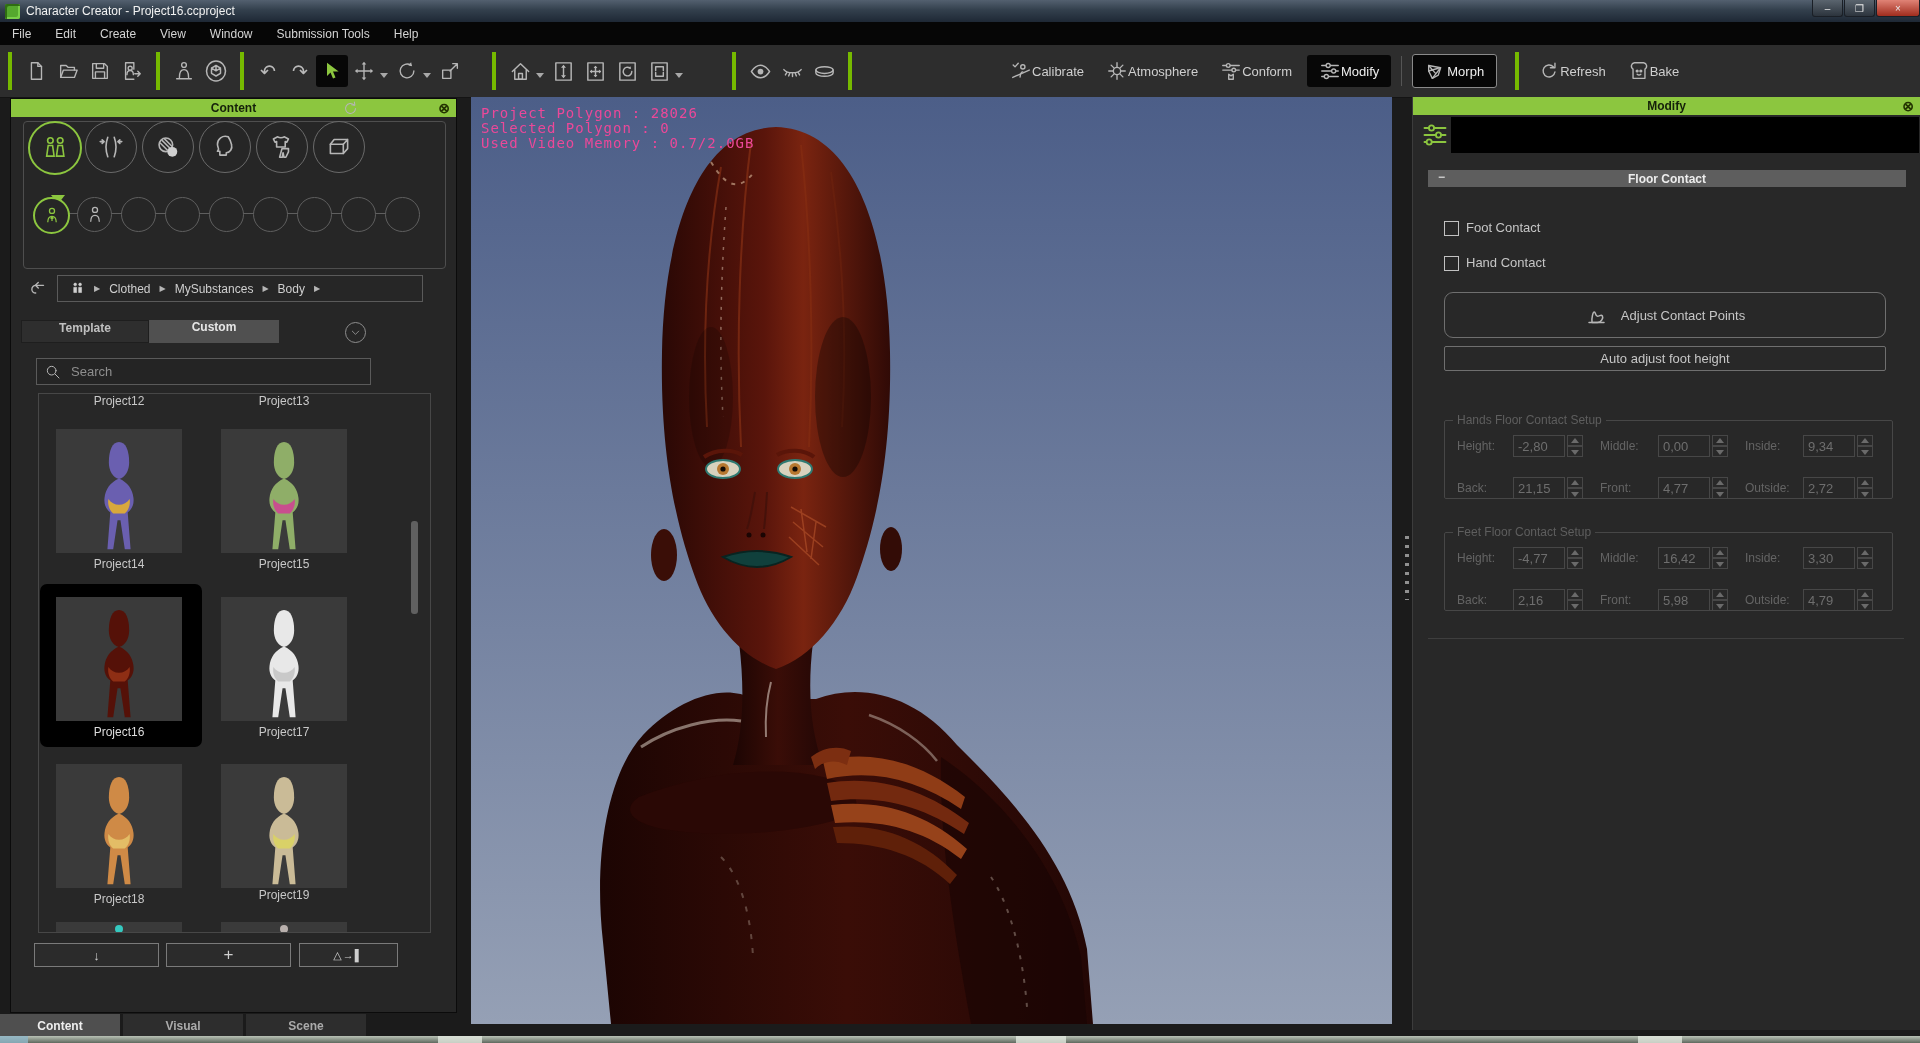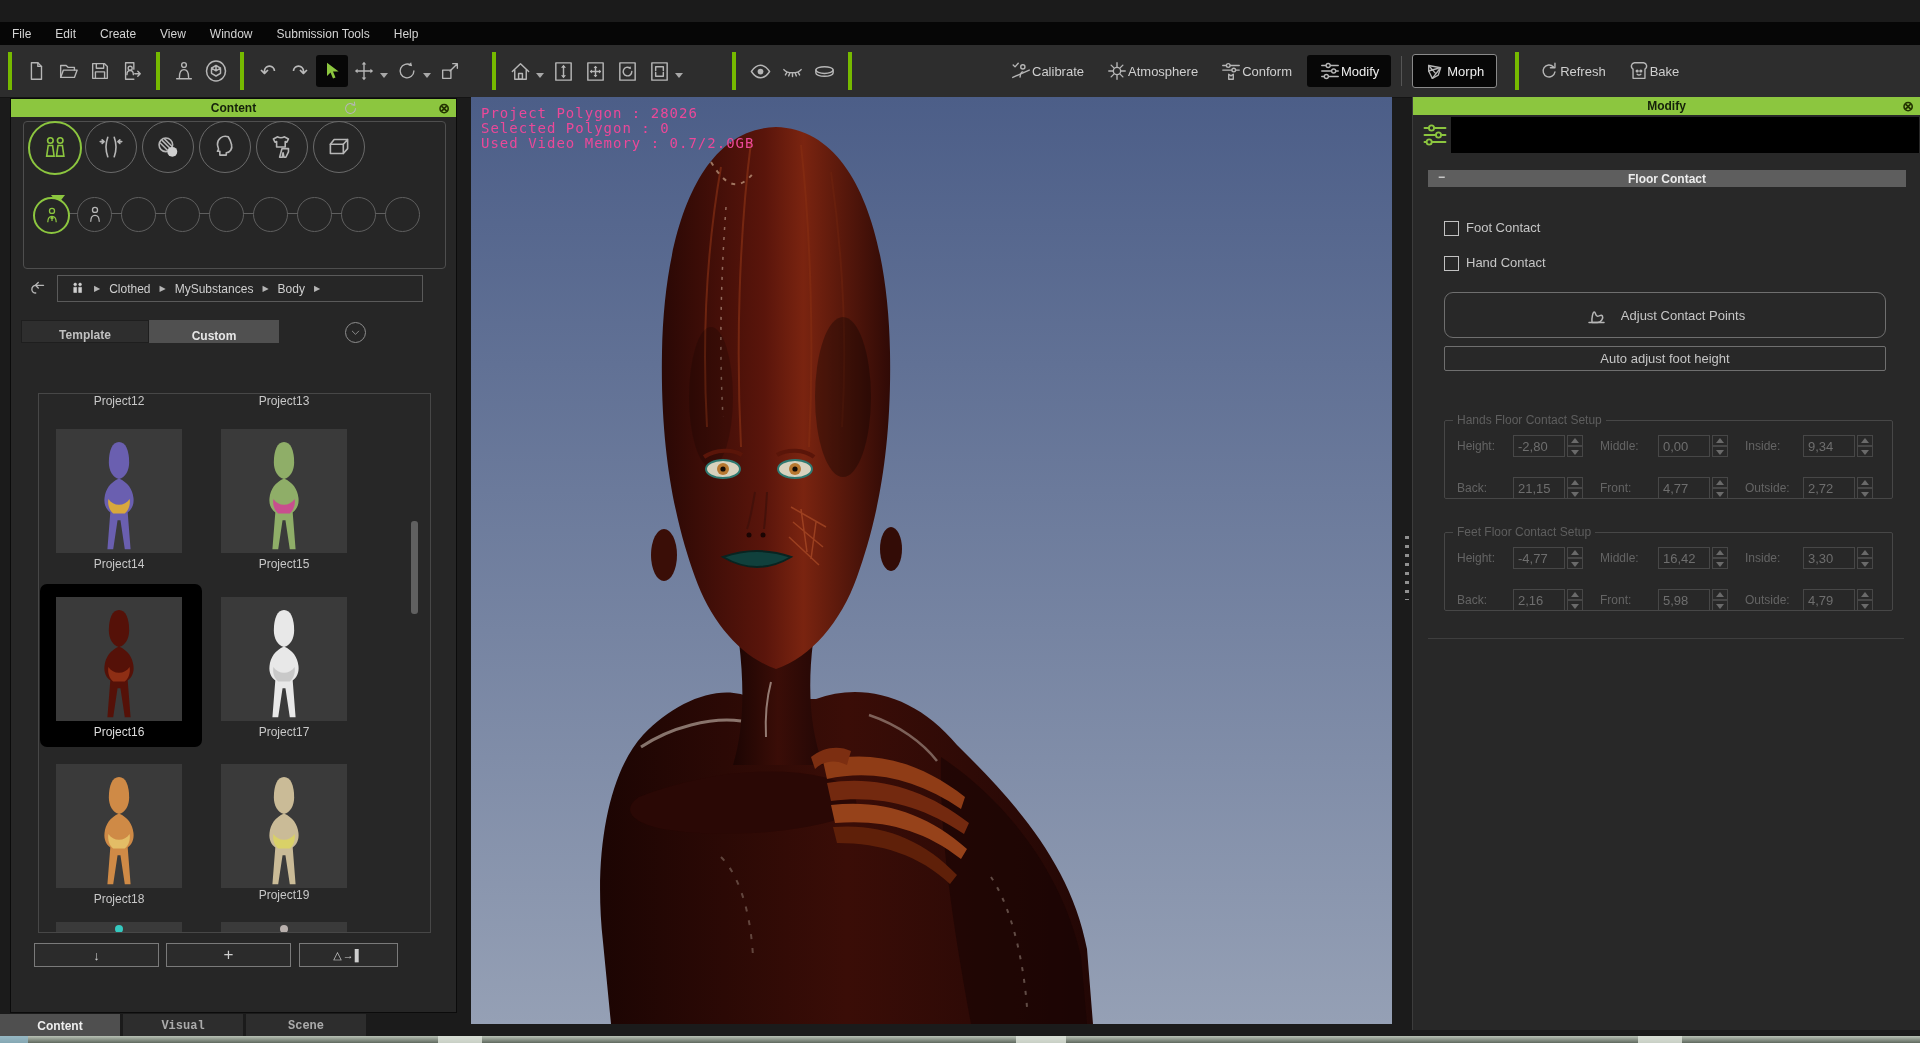--- a/index.html
+++ b/index.html
@@ -53,21 +53,21 @@
   .smc{width:33px;height:33px;border-radius:50%;border:1px solid #5f5f5f;position:absolute;top:98px;background:#262626;
     display:flex;align-items:center;justify-content:center;}
   .smc.sel{border:2px solid #8cc63f;}
   .sm-line{position:absolute;left:24px;top:114px;width:385px;height:1px;background:#5f5f5f;}
 
   .bc-back{left:16px;top:179px;width:22px;height:22px;}
   .bc-box{left:46px;top:176px;width:366px;height:27px;border:1px solid #5a5a5a;display:flex;align-items:center;
     color:#cfcfcf;font-size:12px;gap:9px;padding-left:12px;box-sizing:border-box;}
   .bc-arrow{color:#b5b5b5;font-size:8px;}
 
-  .tab{position:absolute;top:221px;height:23px;display:flex;align-items:flex-end;justify-content:center;
+  .tab{position:absolute;top:221px;height:23px;display:flex;align-items:flex-start;justify-content:center;
     font-size:12px;font-weight:bold;box-sizing:border-box;}
   .tab.inactive{background:#2e2e2e;border:1px solid #1e1e1e;color:#c0c0c0;}
   .tab.active{background:#505050;color:#e6e6e6;}
   .tab-exp{left:334px;top:223px;width:19px;height:19px;border:1px solid #8d8d8d;border-radius:50%;
     display:flex;align-items:center;justify-content:center;}
 
   .search{left:25px;top:259px;width:335px;height:27px;background:#242424;border:1px solid #5a5a5a;
     display:flex;align-items:center;box-sizing:border-box;padding-left:8px;gap:8px;}
   .search input{background:transparent;border:none;outline:none;color:#bdbdbd;font-size:13px;width:270px;
     font-family:"Liberation Sans",sans-serif;}
@@ -80,21 +80,21 @@
   .sliver{position:absolute;width:126px;height:12px;background:#3a3a3a;}
   .dot{position:absolute;width:8px;height:8px;border-radius:50%;top:3px;left:59px;}
   .sbar{position:absolute;left:372px;top:127px;width:7px;height:93px;background:#606060;border-radius:3px;}
 
   .bbtn{position:absolute;top:844px;height:24px;border:1px solid #7a7a7a;background:#2b2b2b;color:#cfcfcf;
     display:flex;align-items:center;justify-content:center;font-size:13px;box-sizing:border-box;}
 
   .btab{position:absolute;top:1014px;height:23px;width:120px;display:flex;align-items:center;justify-content:center;
     font-size:12px;font-weight:bold;}
   .btab.active{background:#4f4f4f;color:#efefef;}
-  .btab.inactive{background:#2d2d2d;color:#ababab;font-family:Liberation Mono, monospace;}
+  .btab.inactive{background:#2d2d2d;color:#ababab;}
 
   
   .vp{left:471px;top:97px;width:921px;height:927px;}
   .vp svg{display:block;}
   .stats{position:absolute;left:10px;top:9px;color:#ec4899;font-family:"DejaVu Sans Mono",monospace;
     font-size:14px;line-height:15px;letter-spacing:1px;white-space:pre;}
 
   
   .rp{left:1412px;top:97px;width:508px;height:933px;background:#282828;border-left:1px solid #3c3c3c;box-sizing:border-box;}
   .rp .panel-h{margin:0;}
@@ -128,20 +128,29 @@
 
   
   .taskbar{left:0;top:1036px;width:1920px;height:7px;background:linear-gradient(180deg,#b9c2b6,#5f695e);}
   .tseg{position:absolute;top:0;height:7px;background:#e2e9df;opacity:.8;}
 </style>
 </head>
 <body>
 
 <div class="win">
 
+  <div class="abs titlebar">
+    <div class="appicon"></div>
+    <span>Character Creator - Project16.ccproject</span>
+    <div class="winbtns">
+      <div class="wbtn">–</div>
+      <div class="wbtn">❐</div>
+      <div class="wbtn close">×</div>
+    </div>
+  </div>
 
   <div class="abs menubar">
     <span class="menu-item">File</span>
     <span class="menu-item">Edit</span>
     <span class="menu-item">Create</span>
     <span class="menu-item">View</span>
     <span class="menu-item">Window</span>
     <span class="menu-item">Submission Tools</span>
     <span class="menu-item">Help</span>
   </div>
@@ -440,20 +449,27 @@
       </div>
     <div class="tab active" style="left:138px;width:130px;">
         <span>Custom</span>
       </div>
     <div class="abs tab-exp">
       <svg width="11" height="11" viewBox="0 0 24 24" class="ic">
           <path d="M5 9l7 7 7-7"></path>
         </svg>
     </div>
 
+    <div class="abs search">
+      <svg class="ic" width="16" height="16" viewBox="0 0 24 24">
+          <circle cx="10" cy="10" r="6.5"></circle>
+          <path d="M15 15l6 6"></path>
+        </svg>
+      <input type="text" placeholder="Search" style="">
+    </div>
 
     <div class="abs grid">
       <span class="glabel" style="left:17px;top:0;">Project12</span>
       <span class="glabel" style="left:182px;top:0;">Project13</span>
 
       <div class="gthumb" style="left:17px;top:35px;">
         <svg width="58" height="114" viewBox="0 0 60 118">
             <path d="M30 3C37 3 40.5 12 40.5 24 40.5 33 36.5 39.5 30 41.5 23.5 39.5 19.5 33 19.5 24 19.5 12 23 3 30 3Z" fill="#6a5fb0"></path>
             <path d="M30 41C21 45 16 52 15 61 14.2 68 17 73 21 76L18 114 24 114 28.5 84 31.5 84 36 114 42 114 39 76C43 73 45.8 68 45 61 44 52 39 45 30 41Z" fill="#6a5fb0"></path>
             <path d="M19 62C24 70 36 70 41 62 42 68 40 74 36 77L24 77C20 74 18 68 19 62Z" fill="#d9a83c"></path>

